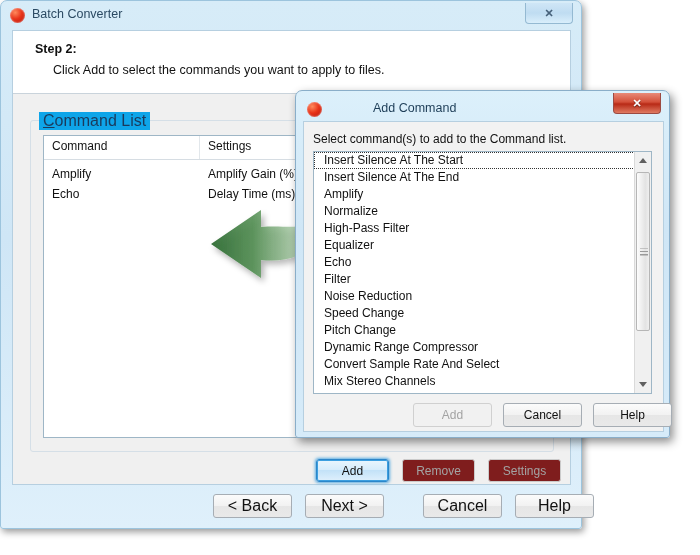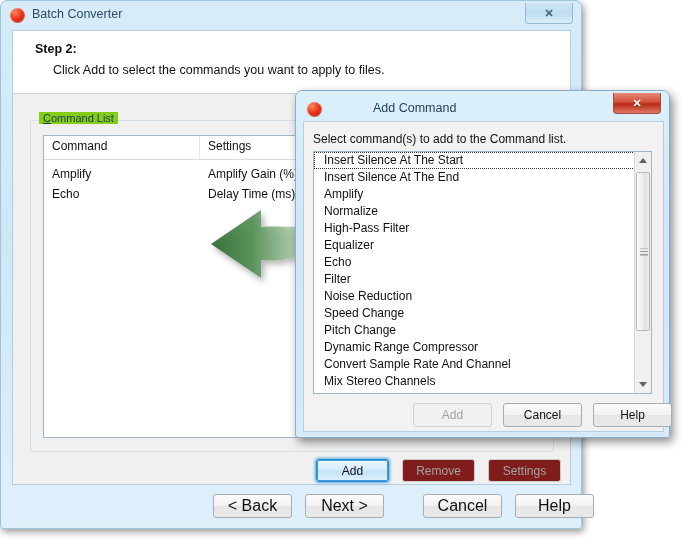--- a/index.html
+++ b/index.html
@@ -107,23 +107,23 @@
     left: 17px; top: 26px;
     width: 524px;
     height: 332px;
     border: 1px solid #d5dfe7;
     border-radius: 3px;
     box-sizing: border-box;
   }
   #command-list-legend {
     position: absolute;
     left: 26px; top: 18px;
-    background: #84cc16;
+    background: #0ea5e9;
     padding: 0 4px;
-    font-size: 11px;
+    font-size: 16px;
     color: #1b3a5c;
   }
   #command-list-legend u { text-decoration: underline; }
 
   
   #command-table {
     position: absolute;
     left: 30px; top: 41px;
     width: 498px;
     height: 303px;
@@ -464,21 +464,21 @@
         <div class="list-item">Amplify</div>
         <div class="list-item">Normalize</div>
         <div class="list-item">High-Pass Filter</div>
         <div class="list-item">Equalizer</div>
         <div class="list-item">Echo</div>
         <div class="list-item">Filter</div>
         <div class="list-item">Noise Reduction</div>
         <div class="list-item">Speed Change</div>
         <div class="list-item">Pitch Change</div>
         <div class="list-item">Dynamic Range Compressor</div>
-        <div class="list-item">Convert Sample Rate And Channel</div>
+        <div class="list-item">Convert Sample Rate And Select</div>
         <div class="list-item">Mix Stereo Channels</div>
       </div>
 
       <div id="dlg-scrollbar">
         <div class="sb-arrow up">
           <div class="sb-tri up"></div>
         </div>
         <div id="sb-thumb">
           <div id="sb-grip"></div>
         </div>

